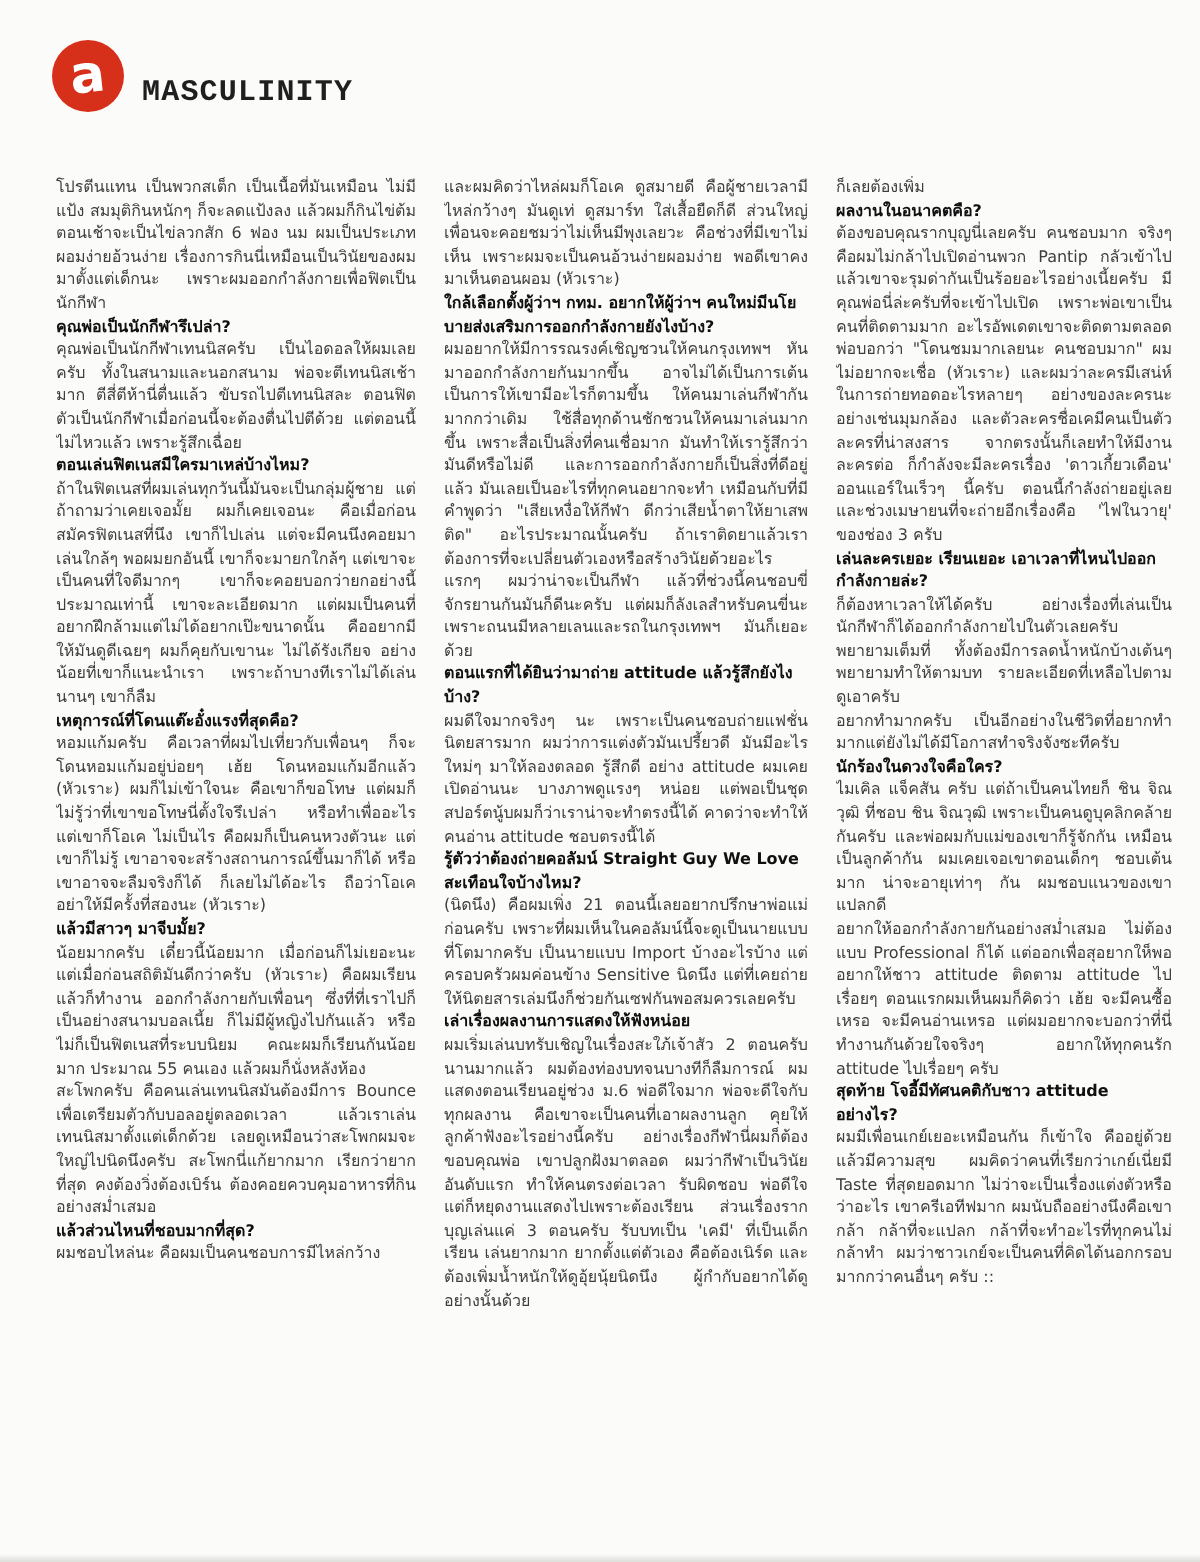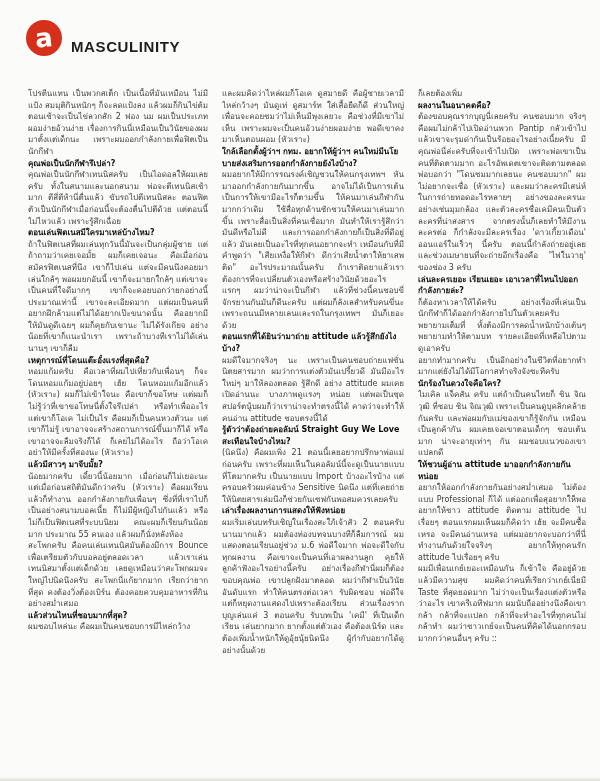--- a/index.html
+++ b/index.html
@@ -14,21 +14,21 @@
   .header{position:absolute;top:20px;left:26px;display:flex;align-items:center;gap:9px;}
   .logo{
     width:36px;height:36px;border-radius:50%;
     background:#d6301a;color:#ffffff;
     display:flex;align-items:center;justify-content:center;
     font-weight:800;font-size:26px;line-height:1;
     transform:none;
   }
   .logo span{display:block;transform:rotate(-6deg);}
   .section-title{
-    font-family:Liberation Sans, sans-serif;
+    font-family:Liberation Mono, monospace;
     font-weight:700;font-size:15px;letter-spacing:0.6px;color:#1f1f1f;margin-top:17px;
   }
   .columns{
     position:absolute;top:88px;left:28px;width:558px;height:672px;
     display:flex;gap:14px;overflow:hidden;
   }
   .col{overflow:hidden;}
   .col-1{width:180px;}
   .col-2{width:182px;}
   .col-3{width:168px;}
@@ -64,21 +64,21 @@
   <div class="header">
     <div class="logo">
       <span>a</span>
     </div>
     <div class="section-title">MASCULINITY</div>
   </div>
 
   <div class="columns">
 
     <div class="col col-1">
-      <p class="para">โปรตีนแทน เป็นพวกสเต็ก เป็นเนื้อที่มันเหมือน ไม่มีแป้ง สมมุติกินหนักๆ ก็จะลดแป้งลง แล้วผมก็กินไข่ต้ม ตอนเช้าจะเป็นไข่ลวกสัก 2 ฟอง นม ผมเป็นประเภทผอมง่ายอ้วนง่าย เรื่องการกินนี่เหมือนเป็นวินัยของผมมาตั้งแต่เด็กนะ เพราะผมออกกำลังกายเพื่อฟิตเป็นนักกีฬา</p>
+      <p class="para">โปรตีนแทน เป็นพวกสเต็ก เป็นเนื้อที่มันเหมือน ไม่มีแป้ง สมมุติกินหนักๆ ก็จะลดแป้งลง แล้วผมก็กินไข่ต้ม ตอนเช้าจะเป็นไข่ลวกสัก 6 ฟอง นม ผมเป็นประเภทผอมง่ายอ้วนง่าย เรื่องการกินนี่เหมือนเป็นวินัยของผมมาตั้งแต่เด็กนะ เพราะผมออกกำลังกายเพื่อฟิตเป็นนักกีฬา</p>
       <h3 class="question">คุณพ่อเป็นนักกีฬารึเปล่า?</h3>
       <p class="para">คุณพ่อเป็นนักกีฬาเทนนิสครับ เป็นไอดอลให้ผมเลยครับ ทั้งในสนามและนอกสนาม พ่อจะตีเทนนิสเช้ามาก ตีสี่ตีห้านี่ตื่นแล้ว ขับรถไปตีเทนนิสละ ตอนฟิตตัวเป็นนักกีฬาเมื่อก่อนนี้จะต้องตื่นไปตีด้วย แต่ตอนนี้ไม่ไหวแล้ว เพราะรู้สึกเฉื่อย</p>
       <h3 class="question">ตอนเล่นฟิตเนสมีใครมาเหล่บ้างไหม?</h3>
       <p class="para">ถ้าในฟิตเนสที่ผมเล่นทุกวันนี้มันจะเป็นกลุ่มผู้ชาย แต่ถ้าถามว่าเคยเจอมั้ย ผมก็เคยเจอนะ คือเมื่อก่อนสมัครฟิตเนสที่นึง เขาก็ไปเล่น แต่จะมีคนนึงคอยมาเล่นใกล้ๆ พอผมยกอันนี้ เขาก็จะมายกใกล้ๆ แต่เขาจะเป็นคนที่ใจดีมากๆ เขาก็จะคอยบอกว่ายกอย่างนี้ ประมาณเท่านี้ เขาจะละเอียดมาก แต่ผมเป็นคนที่อยากฝึกล้ามแต่ไม่ได้อยากเป๊ะขนาดนั้น คืออยากมีให้มันดูดีเฉยๆ ผมก็คุยกับเขานะ ไม่ได้รังเกียจ อย่างน้อยที่เขาก็แนะนำเรา เพราะถ้าบางทีเราไม่ได้เล่นนานๆ เขาก็ลืม</p>
       <h3 class="question">เหตุการณ์ที่โดนแต๊ะอั๋งแรงที่สุดคือ?</h3>
       <p class="para">หอมแก้มครับ คือเวลาที่ผมไปเที่ยวกับเพื่อนๆ ก็จะโดนหอมแก้มอยู่บ่อยๆ เฮ้ย โดนหอมแก้มอีกแล้ว (หัวเราะ) ผมก็ไม่เข้าใจนะ คือเขาก็ขอโทษ แต่ผมก็ไม่รู้ว่าที่เขาขอโทษนี่ตั้งใจรึเปล่า หรือทำเพื่ออะไร แต่เขาก็โอเค ไม่เป็นไร คือผมก็เป็นคนหวงตัวนะ แต่เขาก็ไม่รู้ เขาอาจจะสร้างสถานการณ์ขึ้นมาก็ได้ หรือเขาอาจจะลืมจริงก็ได้ ก็เลยไม่ได้อะไร ถือว่าโอเค อย่าให้มีครั้งที่สองนะ (หัวเราะ)</p>
       <h3 class="question">แล้วมีสาวๆ มาจีบมั้ย?</h3>
       <p class="para">น้อยมากครับ เดี๋ยวนี้น้อยมาก เมื่อก่อนก็ไม่เยอะนะ แต่เมื่อก่อนสถิติมันดีกว่าครับ (หัวเราะ) คือผมเรียนแล้วก็ทำงาน ออกกำลังกายกับเพื่อนๆ ซึ่งที่ที่เราไปก็เป็นอย่างสนามบอลเนี้ย ก็ไม่มีผู้หญิงไปกันแล้ว หรือไม่ก็เป็นฟิตเนสที่ระบบนิยม คณะผมก็เรียนกันน้อยมาก ประมาณ 55 คนเอง แล้วผมก็นั่งหลังห้อง</p>
       <p class="para">สะโพกครับ คือคนเล่นเทนนิสมันต้องมีการ Bounce เพื่อเตรียมตัวกับบอลอยู่ตลอดเวลา แล้วเราเล่นเทนนิสมาตั้งแต่เด็กด้วย เลยดูเหมือนว่าสะโพกผมจะใหญ่ไปนิดนึงครับ สะโพกนี่แก้ยากมาก เรียกว่ายากที่สุด คงต้องวิ่งต้องเบิร์น ต้องคอยควบคุมอาหารที่กินอย่างสม่ำเสมอ</p>
       <h3 class="question">แล้วส่วนไหนที่ชอบมากที่สุด?</h3>
@@ -99,22 +99,22 @@
 
     <div class="col col-3">
       <p class="para">ก็เลยต้องเพิ่ม</p>
       <h3 class="question">ผลงานในอนาคตคือ?</h3>
       <p class="para">ต้องขอบคุณรากบุญนี่เลยครับ คนชอบมาก จริงๆ คือผมไม่กล้าไปเปิดอ่านพวก Pantip กลัวเข้าไปแล้วเขาจะรุมด่ากันเป็นร้อยอะไรอย่างเนี้ยครับ มีคุณพ่อนี่ล่ะครับที่จะเข้าไปเปิด เพราะพ่อเขาเป็นคนที่ติดตามมาก อะไรอัพเดตเขาจะติดตามตลอด พ่อบอกว่า "โดนชมมากเลยนะ คนชอบมาก" ผมไม่อยากจะเชื่อ (หัวเราะ) และผมว่าละครมีเสน่ห์ในการถ่ายทอดอะไรหลายๆ อย่างของละครนะ อย่างเช่นมุมกล้อง และตัวละครชื่อเคมีคนเป็นตัวละครที่น่าสงสาร จากตรงนั้นก็เลยทำให้มีงานละครต่อ ก็กำลังจะมีละครเรื่อง 'ดาวเกี้ยวเดือน' ออนแอร์ในเร็วๆ นี้ครับ ตอนนี้กำลังถ่ายอยู่เลย และช่วงเมษายนที่จะถ่ายอีกเรื่องคือ 'ไฟในวายุ' ของช่อง 3 ครับ</p>
       <h3 class="question">เล่นละครเยอะ เรียนเยอะ เอาเวลาที่ไหนไปออกกำลังกายล่ะ?</h3>
       <p class="para">ก็ต้องหาเวลาให้ได้ครับ อย่างเรื่องที่เล่นเป็นนักกีฬาก็ได้ออกกำลังกายไปในตัวเลยครับ พยายามเต็มที่ ทั้งต้องมีการลดน้ำหนักบ้างเต้นๆ พยายามทำให้ตามบท รายละเอียดที่เหลือไปตามดูเอาครับ</p>
       <p class="para">อยากทำมากครับ เป็นอีกอย่างในชีวิตที่อยากทำมากแต่ยังไม่ได้มีโอกาสทำจริงจังซะทีครับ</p>
       <h3 class="question">นักร้องในดวงใจคือใคร?</h3>
       <p class="para">ไมเคิล แจ็คสัน ครับ แต่ถ้าเป็นคนไทยก็ ชิน จิณวุฒิ ที่ชอบ ชิน จิณวุฒิ เพราะเป็นคนดูบุคลิกคล้ายกันครับ และพ่อผมกับแม่ของเขาก็รู้จักกัน เหมือนเป็นลูกค้ากัน ผมเคยเจอเขาตอนเด็กๆ ชอบเต้นมาก น่าจะอายุเท่าๆ กัน ผมชอบแนวของเขา แปลกดี</p>
-      <h3 class="question">ให้ชวนผู้อ่าน attitude มาออกกำลังกายกันหน่อย</h3>
       <p class="para">อยากให้ออกกำลังกายกันอย่างสม่ำเสมอ ไม่ต้องแบบ Professional ก็ได้ แต่ออกเพื่อสุอยากให็พอ อยากให้ชาว attitude ติดตาม attitude ไปเรื่อยๆ ตอนแรกผมเห็นผมก็คิดว่า เฮ้ย จะมีคนซื้อเหรอ จะมีคนอ่านเหรอ แต่ผมอยากจะบอกว่าที่นี่ทำงานกันด้วยใจจริงๆ อยากให้ทุกคนรัก attitude ไปเรื่อยๆ ครับ</p>
+      <h3 class="question">สุดท้าย โจอี้มีทัศนคติกับชาว attitude อย่างไร?</h3>
       <p class="para">ผมมีเพื่อนเกย์เยอะเหมือนกัน ก็เข้าใจ คืออยู่ด้วยแล้วมีความสุข ผมคิดว่าคนที่เรียกว่าเกย์เนี่ยมี Taste ที่สุดยอดมาก ไม่ว่าจะเป็นเรื่องแต่งตัวหรือว่าอะไร เขาครีเอทีฟมาก ผมนับถืออย่างนึงคือเขากล้า กล้าที่จะแปลก กล้าที่จะทำอะไรที่ทุกคนไม่กล้าทำ ผมว่าชาวเกย์จะเป็นคนที่คิดได้นอกกรอบมากกว่าคนอื่นๆ ครับ ::</p>
     </div>
 
   </div>
 
 
   <div class="page-edge"></div>
 
 </div>
 

